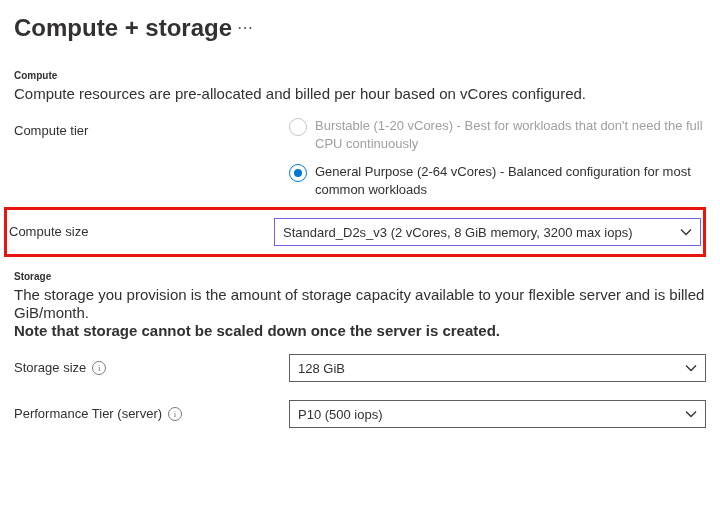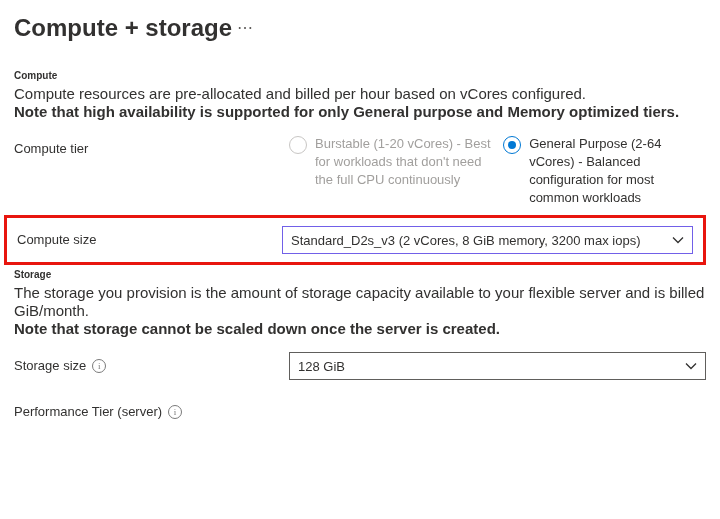--- a/index.html
+++ b/index.html
@@ -6,50 +6,49 @@
   .page{width:720px;height:519px;box-sizing:border-box;padding:14px 14px 0 14px}
   .title-row{display:flex;align-items:center;gap:5px;margin-bottom:28px}
   .page-title{font-size:24px;font-weight:600}
   .dots{color:#605e5c;font-size:16px;line-height:1}
   .section-head{font-size:10px;font-weight:600;margin-bottom:4px}
   .desc{font-size:15px;line-height:18px;margin-bottom:14px}
   .desc .bold{font-weight:700}
   .row{display:flex;align-items:flex-start;margin-bottom:8px}
   .lbl{width:275px;font-size:13px;padding-top:6px;display:flex;align-items:center;gap:6px}
   .ctl{flex:1;font-size:13px}
-  .radios{display:flex;flex-direction:row;gap:10px}
+  .radios{display:flex;flex-direction:column;gap:10px}
   .radio-item{display:flex;align-items:flex-start;gap:8px}
   .radio-outer{flex-shrink:0;width:16px;height:16px;border:1.5px solid #323130;border-radius:50%;margin-top:1px;display:flex;align-items:center;justify-content:center}
   .radio-outer.disabled{border-color:#c8c6c4}
   .radio-outer.selected{border-color:#0078d4}
   .radio-dot{width:8px;height:8px;border-radius:50%;background:#0078d4}
   .radio-text{line-height:18px}
   .radio-text.disabled{color:#a19f9d}
-  .highlight{border:3px solid #e8150e;padding:8px 10px;margin:6px 0 4px -10px}
+  .highlight{border:3px solid #e8150e;padding:8px 2px;margin:6px 0 14px -10px}
   .select-box{border:1px solid #605e5c;height:26px;display:flex;align-items:center;justify-content:flex-start;padding:0 8px;font-size:13px;background:#fff}
   .select-box.accent{border-color:#7160e8}
   .chev{margin-left:auto}
   .info-circle{width:12px;height:12px;border:1px solid #7a7a7a;border-radius:50%;display:inline-flex;align-items:center;justify-content:center;font-size:9px;color:#7a7a7a;font-style:normal;font-family:serif}
   .spacer{height:10px}
   svg.chev{width:12px;height:12px}
 </style>
 </head>
 <body>
 
 <div class="page">
 
   <div class="title-row">
     <span class="page-title">Compute + storage</span>
     <span class="dots" title="More">⋯</span>
   </div>
 
   <div class="section-head">Compute</div>
   <div class="desc">
     <span>Compute resources are pre-allocated and billed per hour based on vCores configured.</span><br>
-    <span class="bold">Note that high availability is supported for only General purpose and Memory optimized tiers.</span>
   </div>
 
   <div class="row">
     <div class="lbl">Compute tier</div>
     <div class="ctl">
       <div class="radios">
 
         <div class="radio-item">
           <span class="radio-outer disabled"></span>
           <span class="radio-text disabled">Burstable (1-20 vCores) - Best for workloads that don't need the full CPU continuously</span>
@@ -102,15 +101,23 @@
     </div>
   </div>
 
   <div class="spacer"></div>
 
   <div class="row">
     <div class="lbl">
       <span>Performance Tier (server)</span>
       <span class="info-circle">i</span>
     </div>
+    <div class="ctl">
+      <div class="select-box">
+        <span>P10 (500 iops)</span>
+        <svg class="chev" viewBox="0 0 12 12">
+            <path d="M1 3.5 L6 8.5 L11 3.5" fill="none" stroke="#323130" stroke-width="1.3"></path>
+          </svg>
+      </div>
+    </div>
   </div>
 
 </div>
 
 </body></html>

